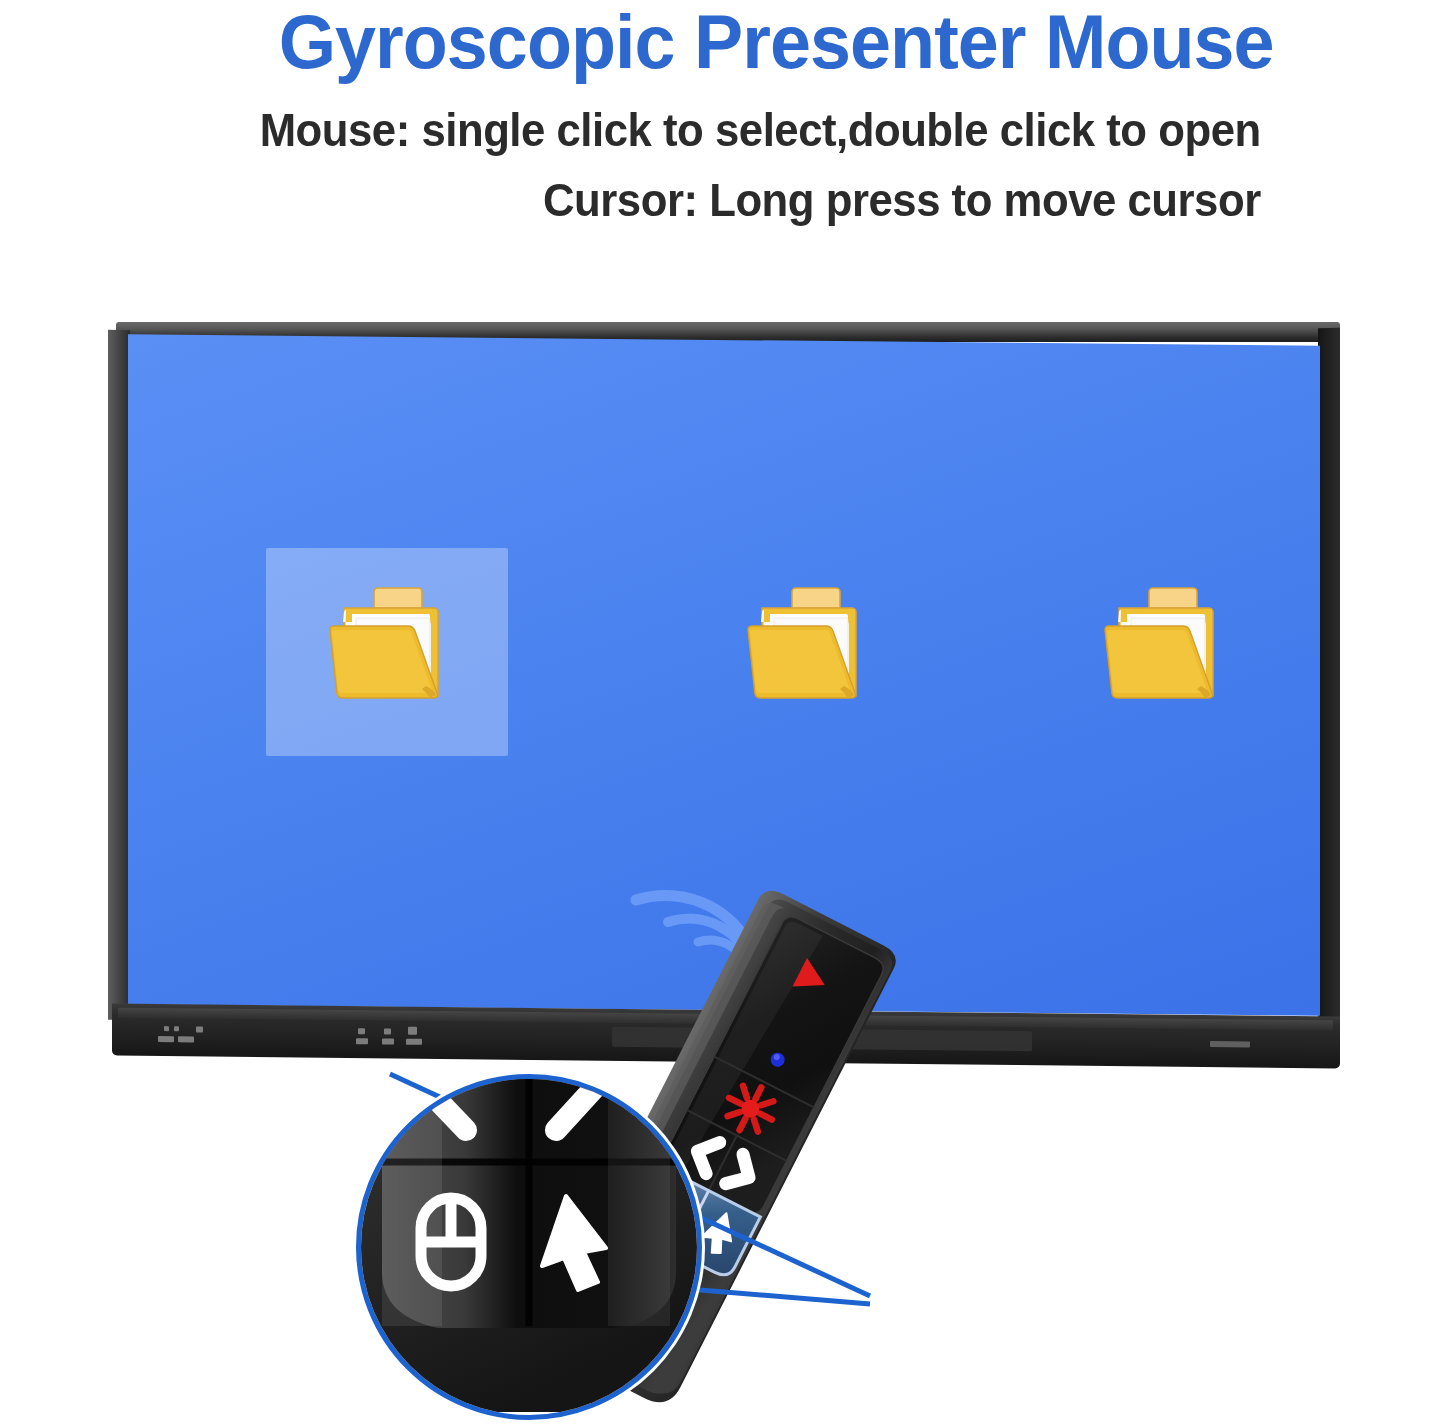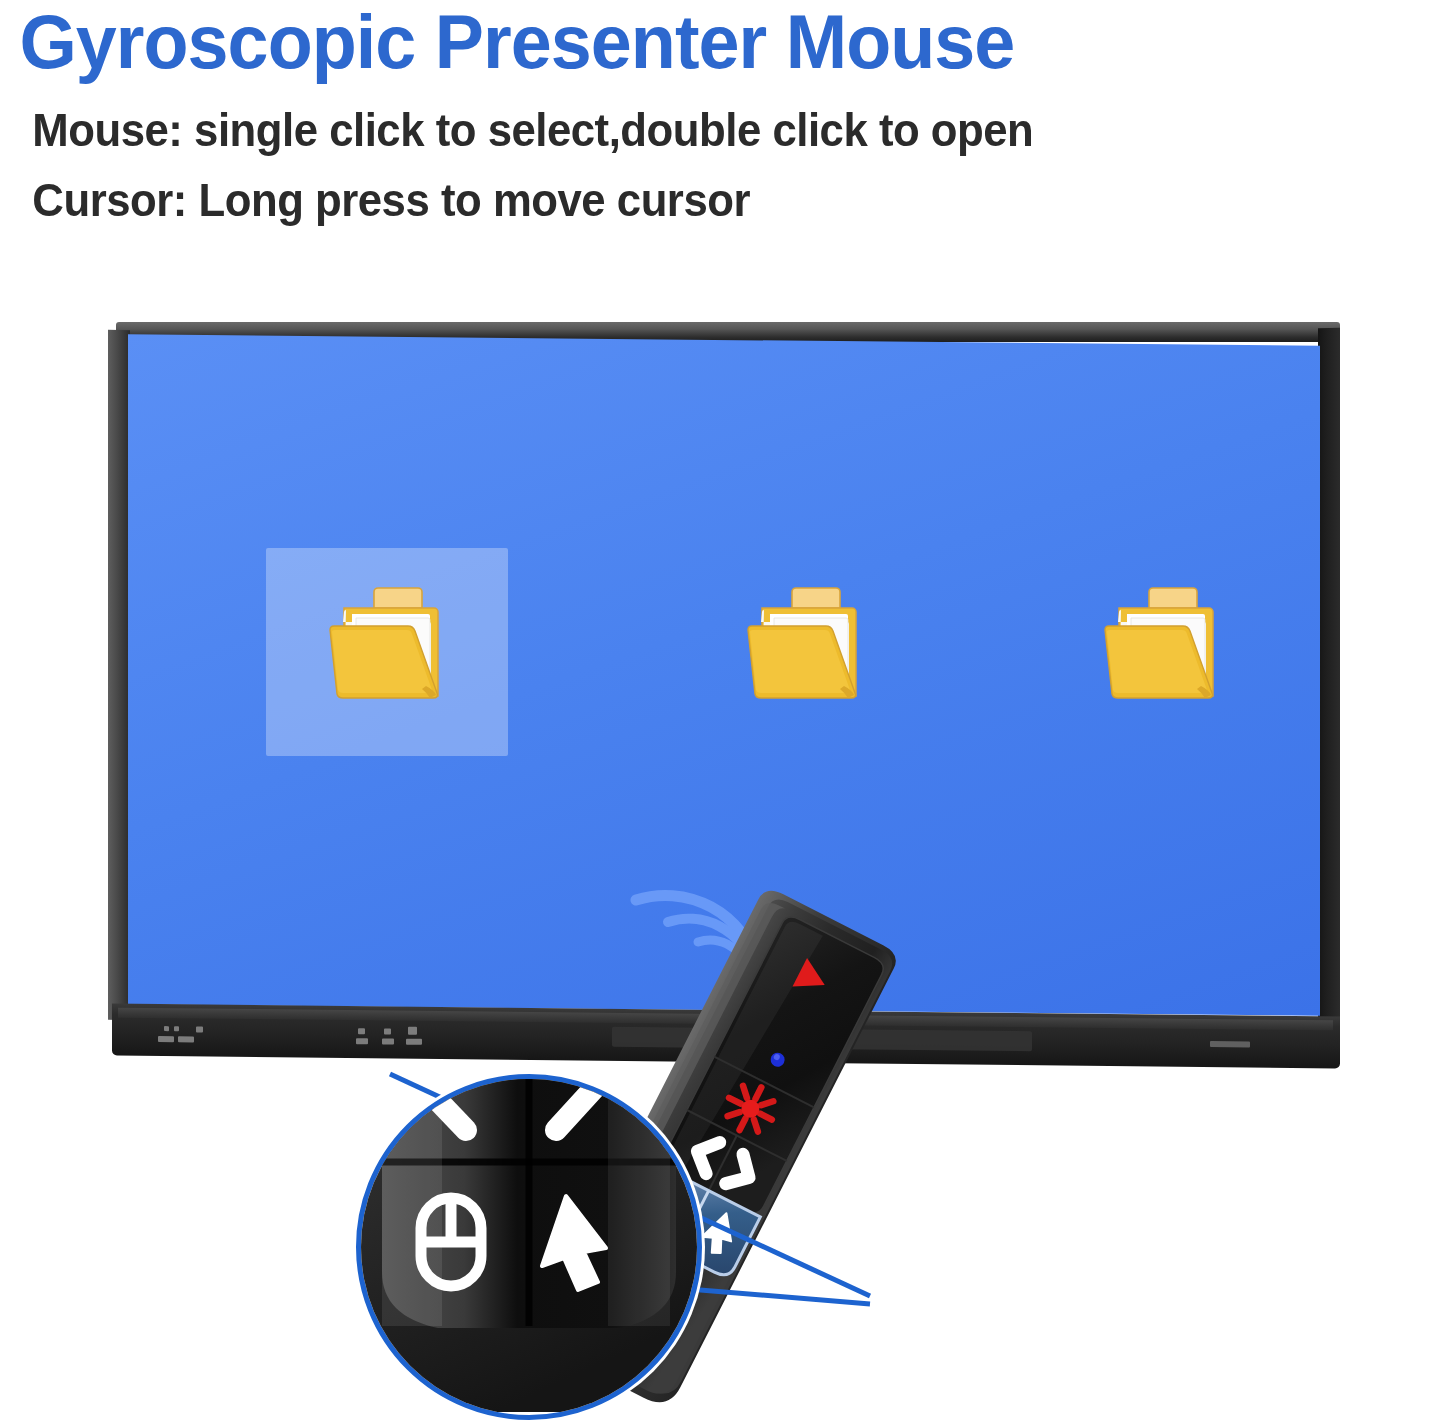--- a/index.html
+++ b/index.html
@@ -13,21 +13,21 @@
     position: relative;
     overflow: hidden;
     font-family: "Liberation Sans", sans-serif;
   }
 
   
   #header {
     position: absolute;
     left: 0; top: 0;
     width: 1293px;
-    text-align: left;
+    text-align: right;
   }
   #title {
     font-family: "Liberation Sans", sans-serif;
     font-weight: bold;
     font-size: 76px;
     line-height: 80px;
     color: #2d68ce;
     letter-spacing: -1px;
     transform: scaleX(0.97);
     margin-top: 2px;

